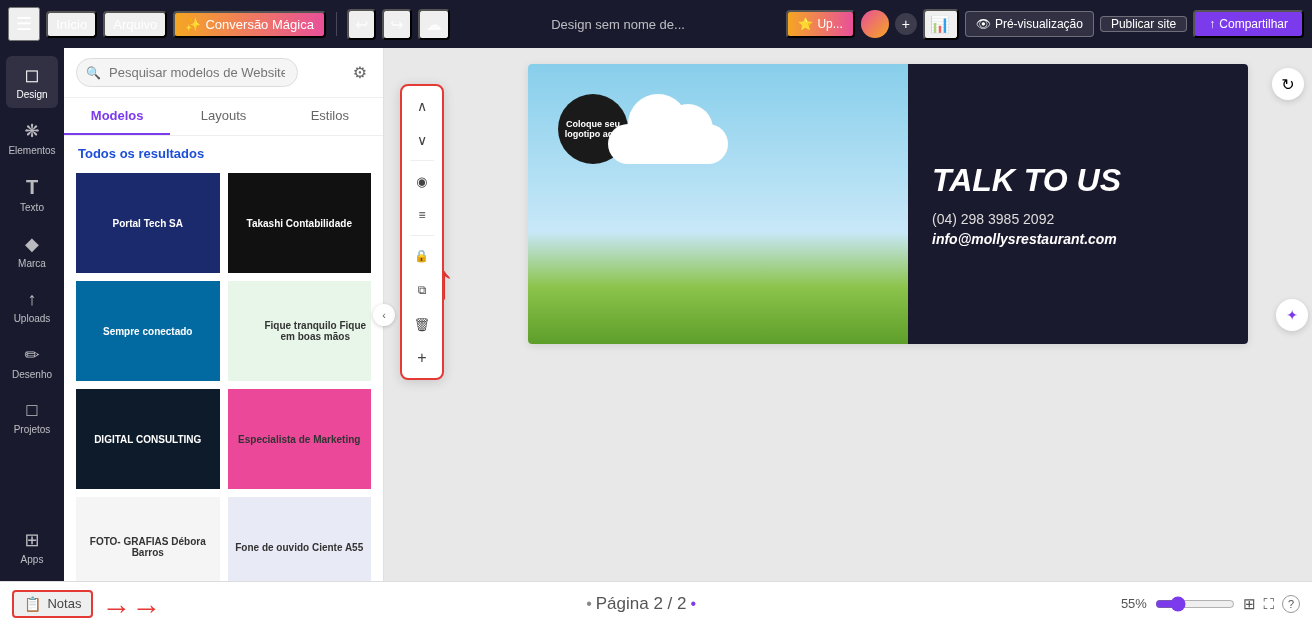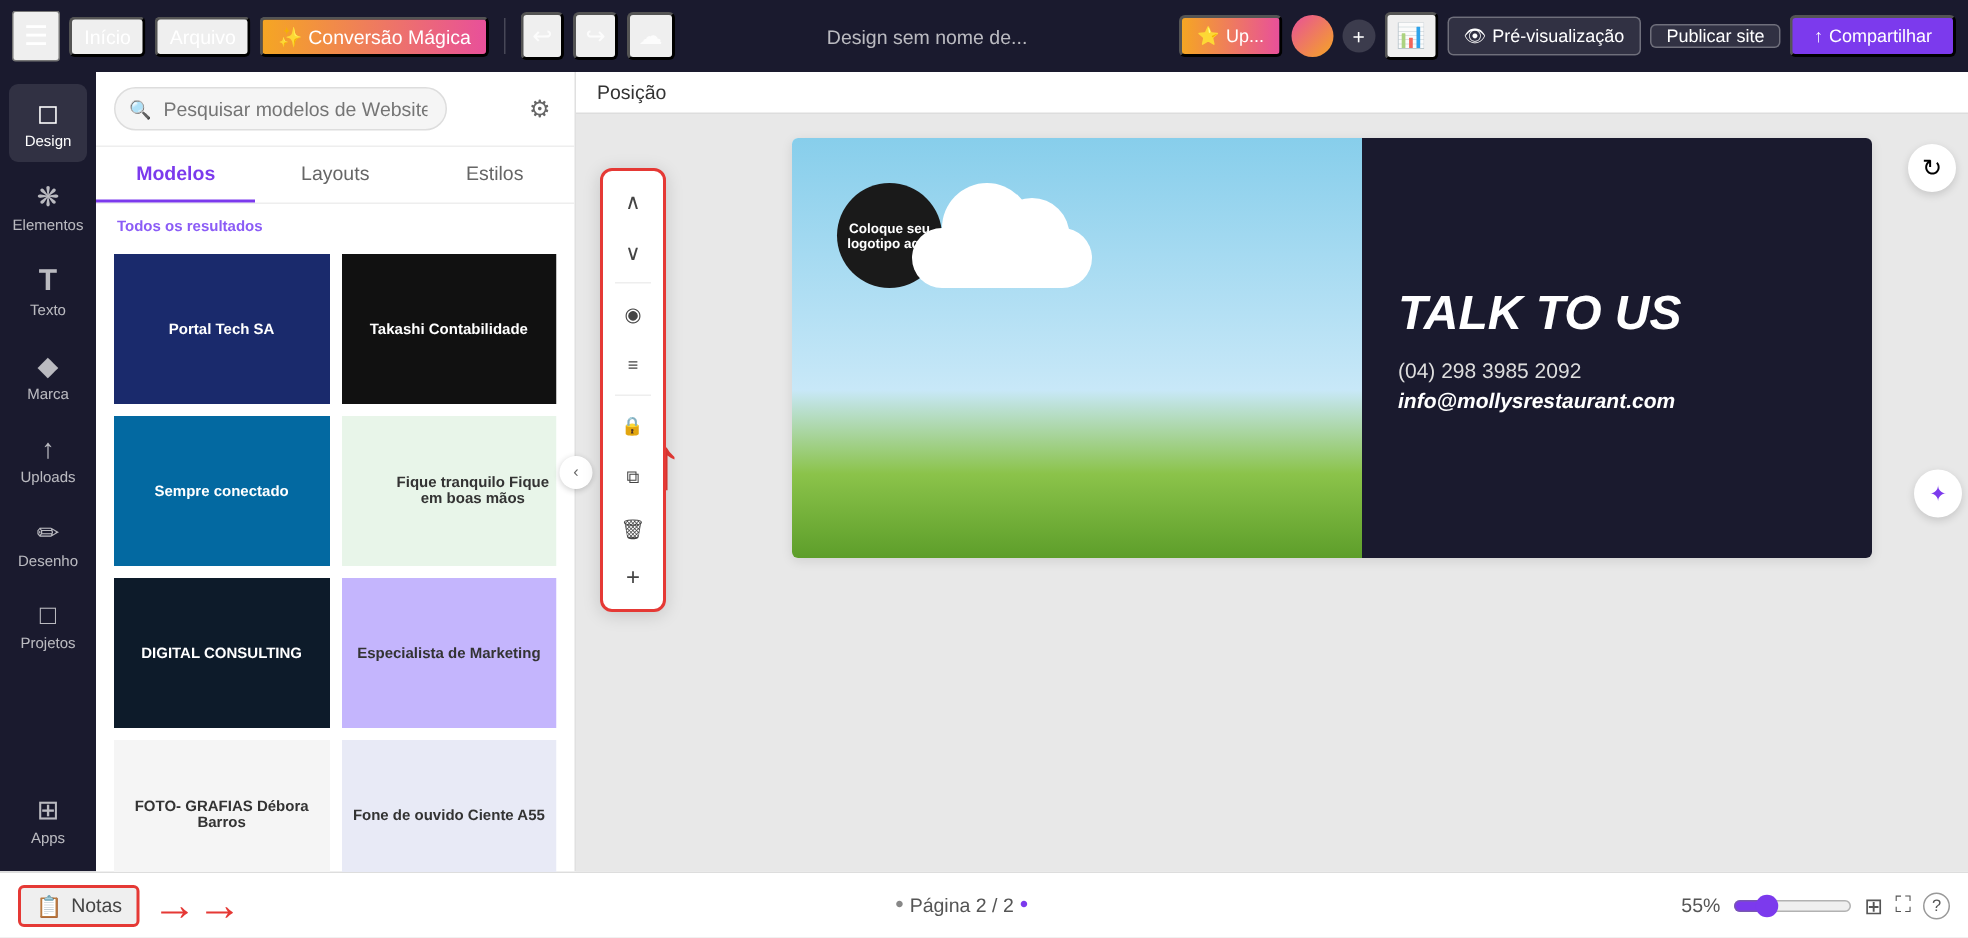--- a/index.html
+++ b/index.html
@@ -178,23 +178,23 @@
       cursor: pointer;
       border-bottom: 2px solid transparent;
     }
     .panel-tab.active {
       color: #7c3aed;
       border-bottom: 2px solid #7c3aed;
       font-weight: 600;
     }
     .panel-section-title {
       padding: 10px 14px 6px;
-      font-size: 10px;
+      font-size: 13px;
       font-weight: 600;
-      color: #8b5cf6;
+      color: #1d4ed8;
     }
     .panel-grid {
       display: grid;
       grid-template-columns: 1fr 1fr;
       gap: 8px;
       padding: 6px 12px;
       overflow-y: auto;
       flex: 1;
     }
     .template-card {
@@ -417,21 +417,21 @@
     .notes-btn {
       display: flex; align-items: center; gap: 6px;
       font-size: 13px; color: #444;
       cursor: pointer;
       border: 2px solid #e53935;
       padding: 4px 10px;
       border-radius: 4px;
     }
     .notes-icon { font-size: 14px; }
     .page-indicator {
-      font-size: 13px; color: #555;
+      font-size: 17px; color: #555;
     }
     .zoom-controls {
       display: flex; align-items: center; gap: 8px;
       font-size: 13px; color: #555;
     }
     .zoom-slider {
       width: 80px;
       accent-color: #7c3aed;
     }
     .bottom-right-icons {
@@ -554,38 +554,37 @@
         <div class="template-card">
           <div class="card-bg" style="background: rgb(232, 245, 233); color: rgb(51, 51, 51); padding-left: 36px;">Fique tranquilo
 Fique em boas
 mãos</div>
         </div>
         <div class="template-card">
           <div class="card-bg" style="background: rgb(13, 27, 42); color: white;">DIGITAL
 CONSULTING</div>
         </div>
         <div class="template-card">
-          <div class="card-bg" style="background: #c4b5fd; color: rgb(51, 51, 51);">Especialista
+          <div class="card-bg" style="background: #ec4899; color: rgb(51, 51, 51);">Especialista
 de Marketing</div>
         </div>
         <div class="template-card">
           <div class="card-bg" style="background: rgb(245, 245, 245); color: rgb(51, 51, 51);">FOTO-
 GRAFIAS
 Débora Barros</div>
         </div>
         <div class="template-card">
           <div class="card-bg" style="background: rgb(232, 234, 246); color: rgb(51, 51, 51);">Fone de ouvido
 Ciente A55</div>
         </div>
       </div>
     <div class="collapse-btn">‹</div>
   </div>
 
   <div class="canvas-area">
-    <div class="position-bar">Posição</div>
     <div class="canvas-scroll">
 
       <div class="floating-toolbar">
         <div class="tb-btn">∧</div>
         <div class="tb-btn">∨</div>
         <div class="tb-divider"></div>
         <div class="tb-btn" style="font-size:13px;">◉</div>
         <div class="tb-btn" style="font-size:12px;">≡</div>
         <div class="tb-divider"></div>
         <div class="tb-btn" style="font-size:12px;">🔒</div>

